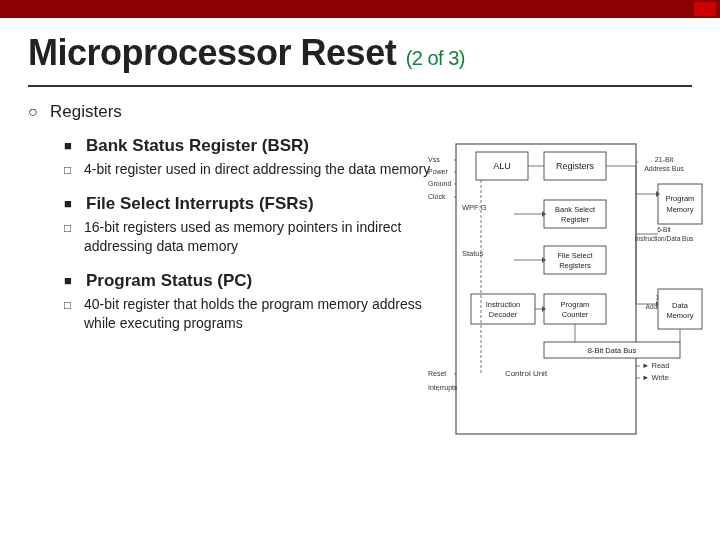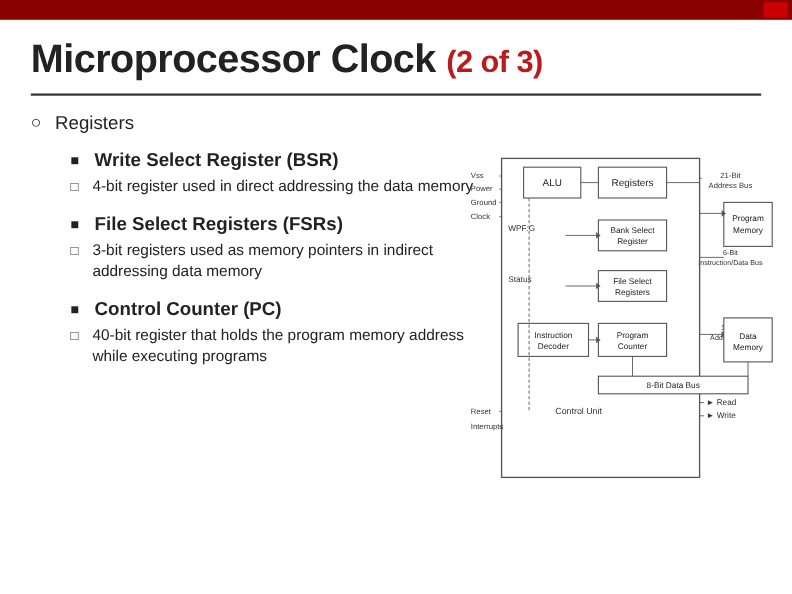--- a/index.html
+++ b/index.html
@@ -47,23 +47,23 @@
       position: absolute;
       top: 32px;
       left: 28px;
       font-size: 36px;
       font-weight: bold;
       color: #222;
       letter-spacing: -0.5px;
     }
 
     .page-title .subtitle {
-      font-size: 28px;
-      font-weight: bold;
-      color: #b91c1c;
+      font-size: 20px;
+      font-weight: normal;
+      color: #15803d;
     }
 
     
     .content {
       position: absolute;
       top: 92px;
       left: 28px;
       width: 420px;
     }
 
@@ -139,66 +139,66 @@
       height: 100%;
     }
   </style>
 </head>
 <body>
 
 <div class="top-bar"></div>
 <div class="top-right-square"></div>
 
 <div class="page-title">
-  <span>Microprocessor Clock</span>
+  <span>Microprocessor Reset</span>
   <span class="subtitle">(2 of 3)</span>
 </div>
 
 <div class="title-rule"></div>
 
 <div class="content">
 
   <div class="bullet-top">
     <span class="bullet-icon">○</span>
     <span class="bullet-text">Registers</span>
   </div>
 
   <div class="section">
     <div class="bullet-top">
       <span style="width:36px; min-width:36px;"></span>
       <span class="bullet-icon" style="font-size:13px; margin-top:2px;">■</span>
-      <span class="bullet-text bold">Write Select Register (BSR)</span>
+      <span class="bullet-text bold">Bank Status Register (BSR)</span>
     </div>
     <div class="sub-bullets">
       <div class="sub-bullet">
         <span class="sub-icon">□</span>
         <span class="sub-text">4-bit register used in direct addressing the data memory</span>
       </div>
     </div>
   </div>
 
   <div class="section">
     <div class="bullet-top">
       <span style="width:36px; min-width:36px;"></span>
       <span class="bullet-icon" style="font-size:13px; margin-top:2px;">■</span>
-      <span class="bullet-text bold">File Select Registers (FSRs)</span>
+      <span class="bullet-text bold">File Select Interrupts (FSRs)</span>
     </div>
     <div class="sub-bullets">
       <div class="sub-bullet">
         <span class="sub-icon">□</span>
-        <span class="sub-text">3-bit registers used as memory pointers in indirect addressing data memory</span>
+        <span class="sub-text">16-bit registers used as memory pointers in indirect addressing data memory</span>
       </div>
     </div>
   </div>
 
   <div class="section">
     <div class="bullet-top">
       <span style="width:36px; min-width:36px;"></span>
       <span class="bullet-icon" style="font-size:13px; margin-top:2px;">■</span>
-      <span class="bullet-text bold">Control Counter (PC)</span>
+      <span class="bullet-text bold">Program Status (PC)</span>
     </div>
     <div class="sub-bullets">
       <div class="sub-bullet">
         <span class="sub-icon">□</span>
         <span class="sub-text">40-bit register that holds the program memory address while executing programs</span>
       </div>
     </div>
   </div>
 
 </div>

